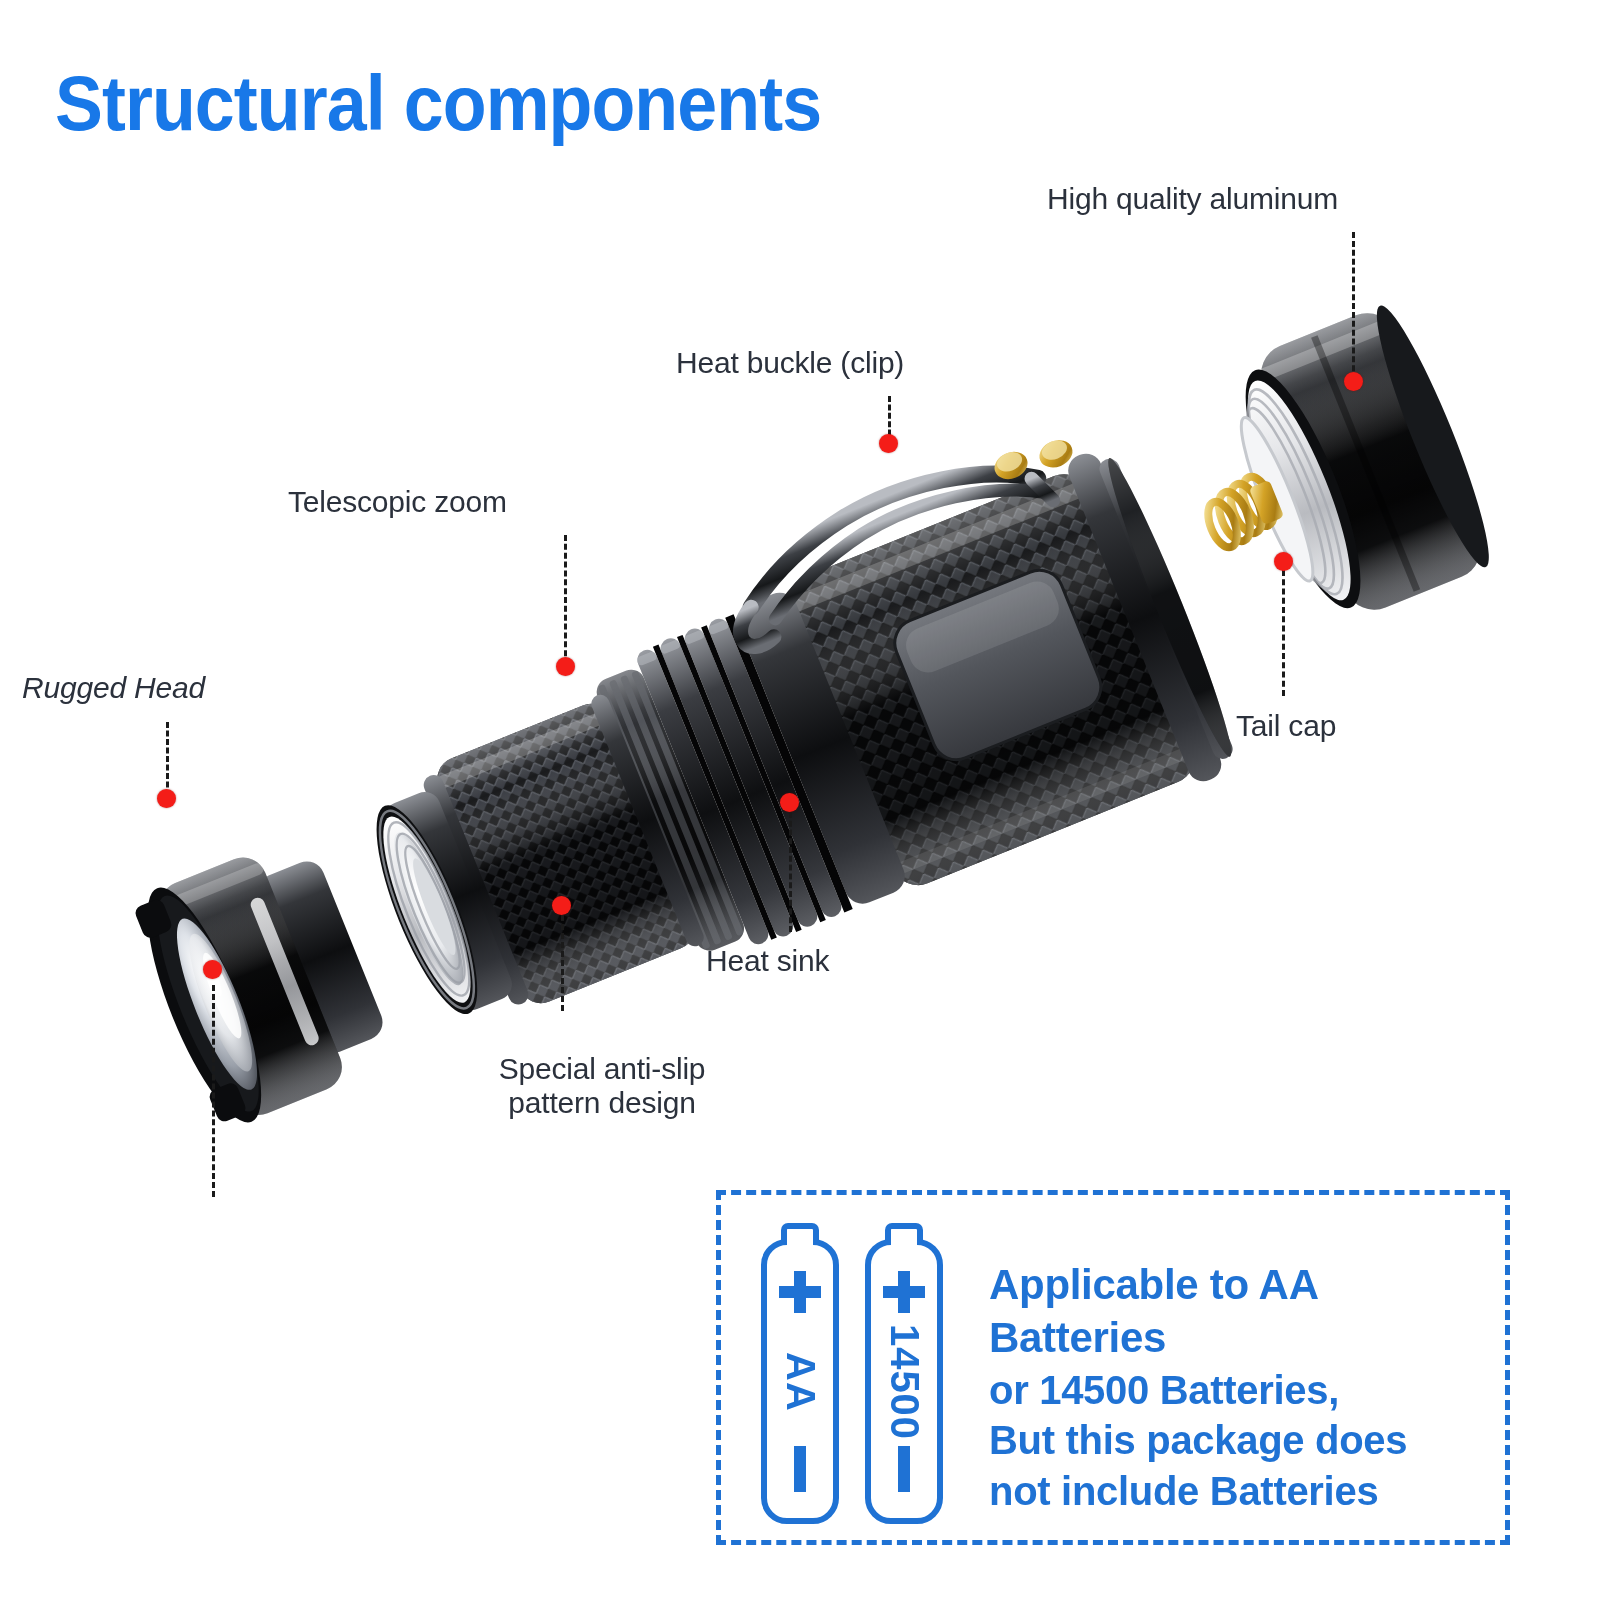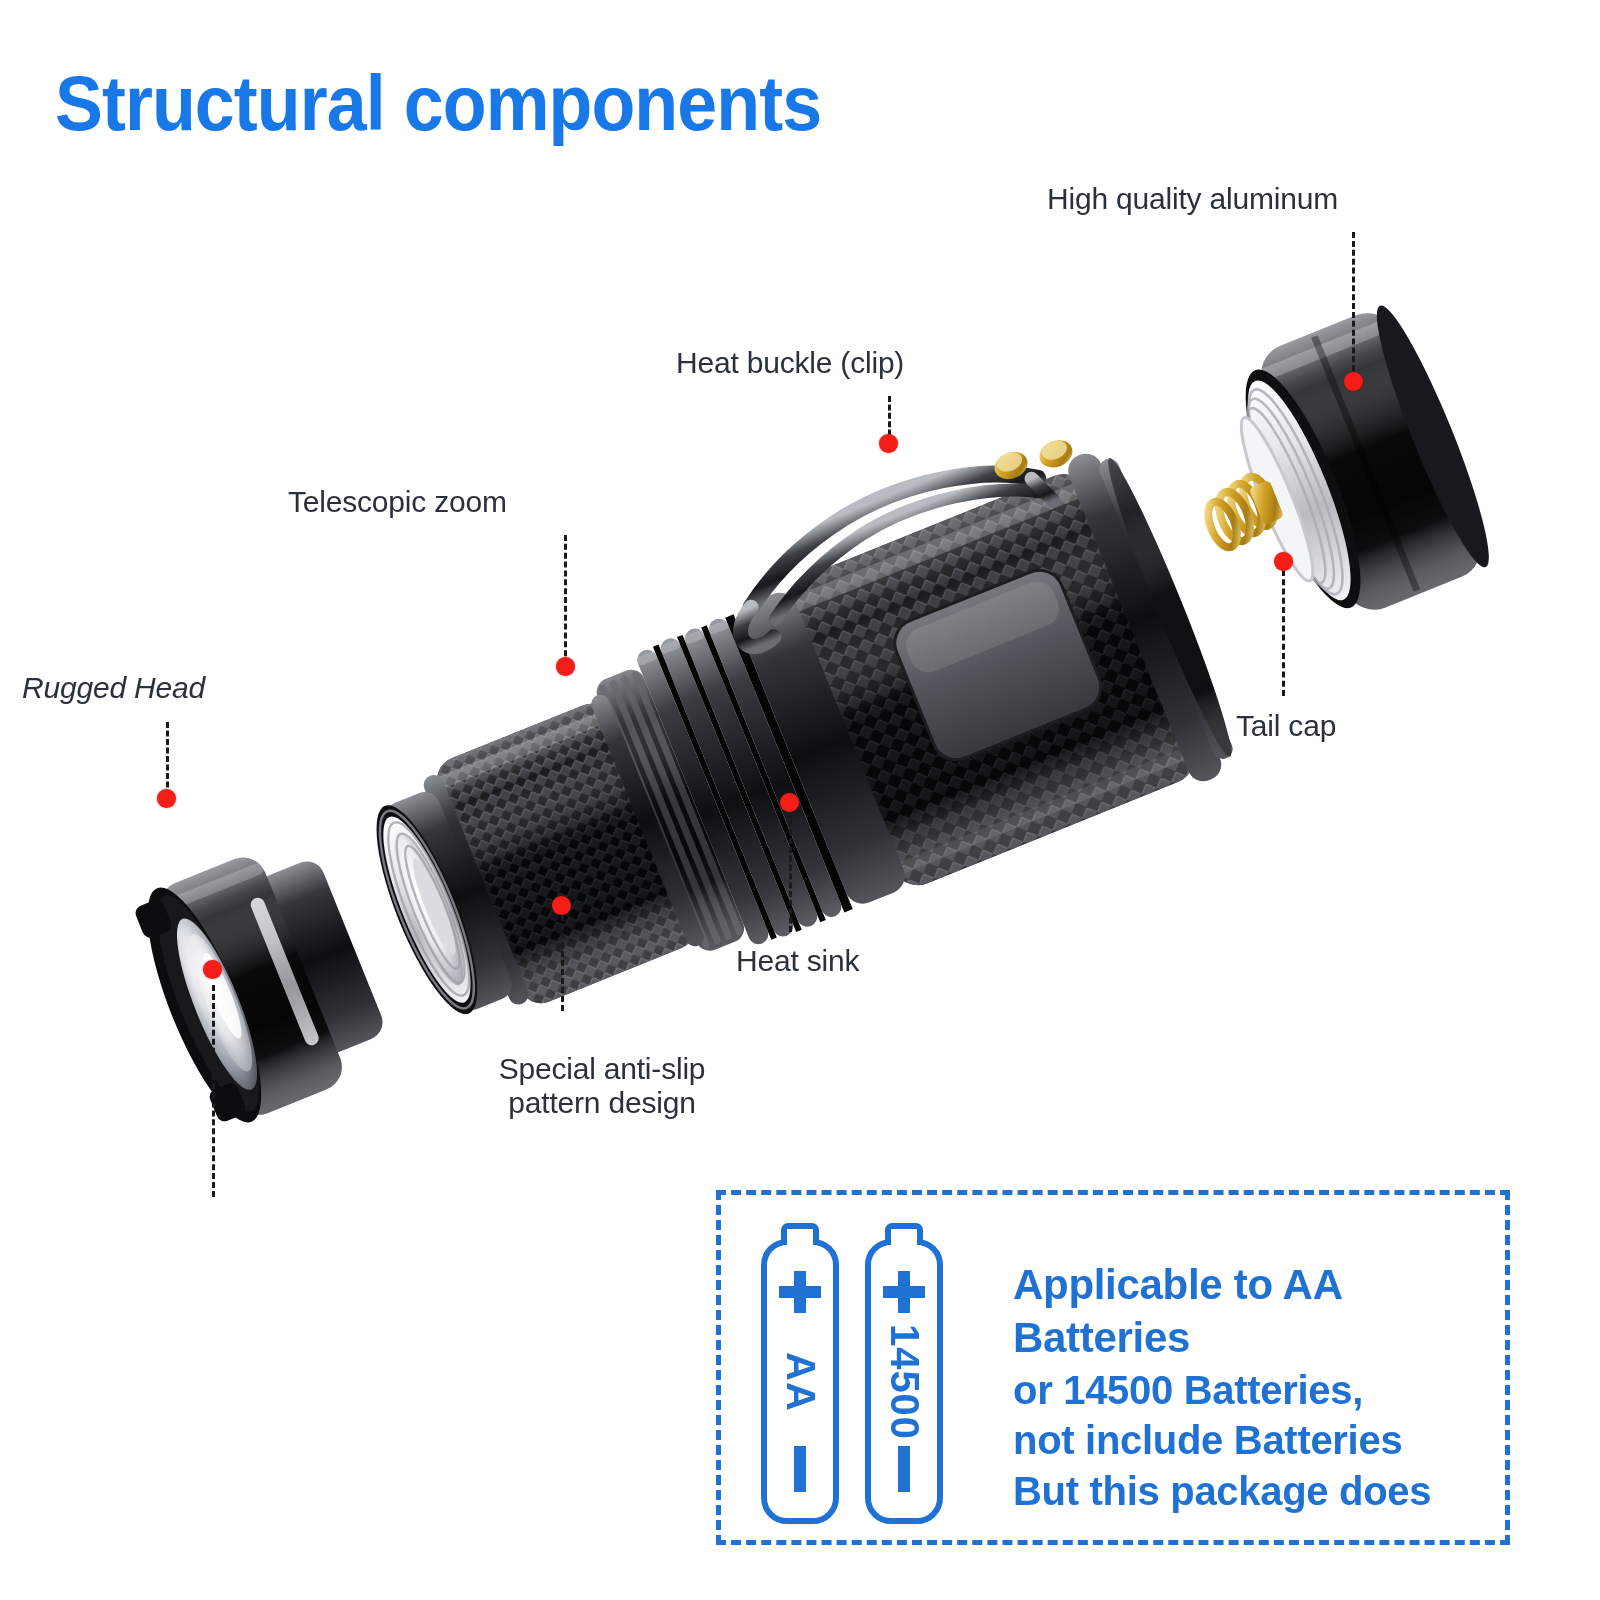--- a/index.html
+++ b/index.html
@@ -72,21 +72,21 @@
   }
   .bat .btxt{
     position:absolute;left:50%;top:50%;
     transform:translate(-50%,-50%) rotate(90deg);
     font-size:40px;font-weight:bold;color:#1f72d4;white-space:nowrap;
     letter-spacing:1px;
   }
   #bat-text{
     position:absolute;left:268px;top:64px;width:500px;
     font-size:40px;font-weight:bold;color:#1f72d4;
-    line-height:1.26;letter-spacing:-.3px;margin-left:24px;
+    line-height:1.26;letter-spacing:-.3px;
   }
   #bat-text div:first-child{font-size:42px;}
 </style>
 </head>
 <body>
 
 <div class="stage">
 
   <div id="title">Structural components</div>
 
@@ -332,21 +332,21 @@
   <div class="dot" style="left:556px;top:657px;"></div>
 
   <div class="label" style="left:22px;top:671px;font-style:italic;">Rugged Head</div>
   <div class="leader" style="left:166px;top:722px;height:74px;"></div>
   <div class="dot" style="left:157px;top:789px;"></div>
 
   <div class="label" style="left:1236px;top:709px;">Tail cap</div>
   <div class="leader" style="left:1282px;top:570px;height:126px;"></div>
   <div class="dot" style="left:1274px;top:552px;"></div>
 
-  <div class="label" style="left:736px;top:944px;">Heat sink</div>
+  <div class="label" style="left:706px;top:944px;">Heat sink</div>
   <div class="leader" style="left:789px;top:812px;height:120px;"></div>
   <div class="dot" style="left:780px;top:793px;"></div>
 
   <div class="label two" style="left:420px;top:1016px;width:364px;">
     <span>Special anti-slip</span><br>
     <span>pattern design</span>
   </div>
   <div class="leader" style="left:561px;top:915px;height:96px;"></div>
   <div class="dot" style="left:552px;top:896px;"></div>
 
@@ -369,19 +369,19 @@
         <div class="plus"></div>
         <div class="btxt">14500</div>
         <div class="minus"></div>
       </div>
 
     </div>
 
     <div id="bat-text">
       <div>Applicable to AA Batteries</div>
       <div>or 14500 Batteries,</div>
+      <div>But this package does</div>
       <div>not include Batteries</div>
-      <div>But this package does</div>
     </div>
 
   </div>
 
 </div>
 
 </body></html>

